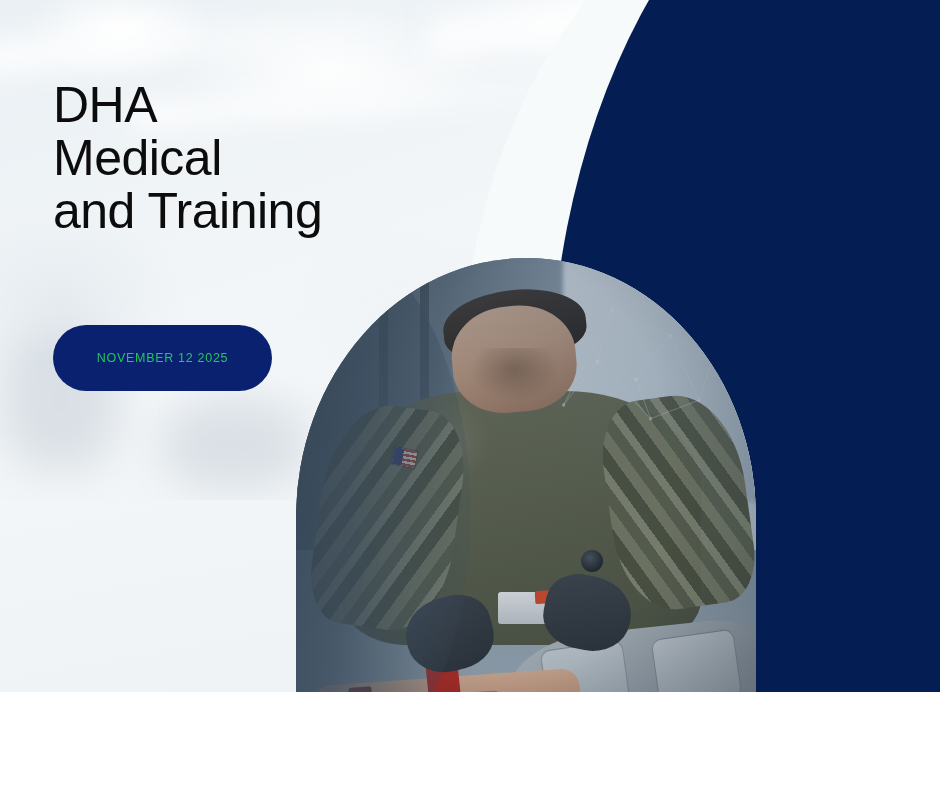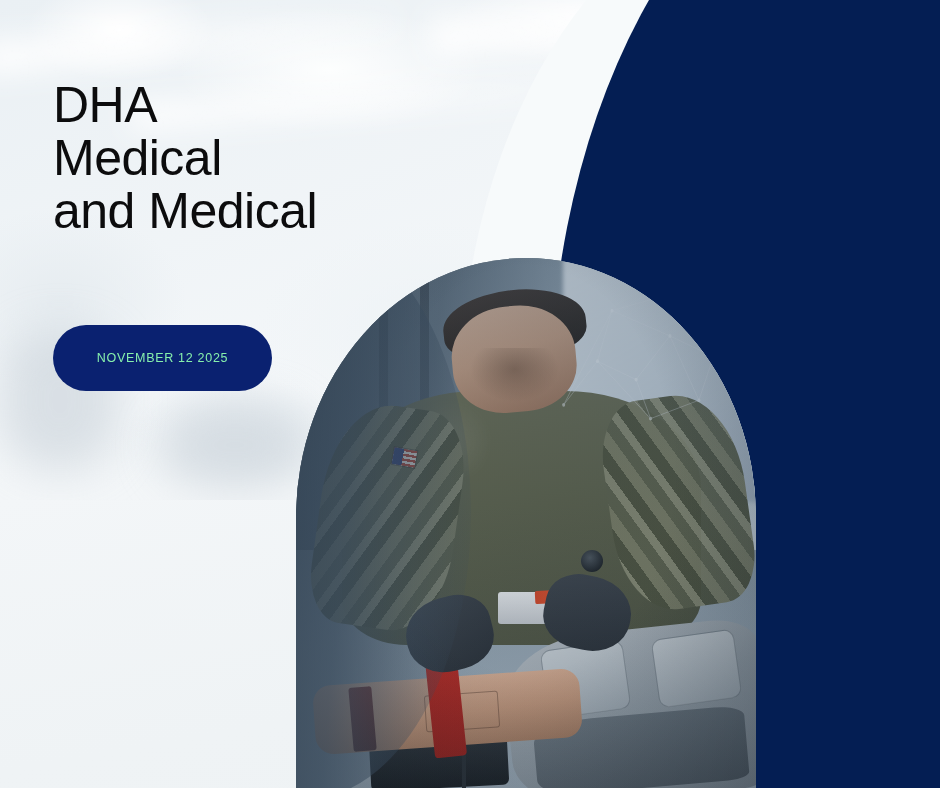--- a/index.html
+++ b/index.html
@@ -6,21 +6,21 @@
   html, body {
     width:940px; height:788px;
     overflow:hidden;
     font-family:"Liberation Sans", sans-serif;
     background:#ffffff;
   }
 
   #poster {
     position:relative;
     width:940px;
-    height:788px;
+    height:692px;
     overflow:hidden;
     background:#f2f5f7;
   }
 
   
   .bg-base {
     position:absolute; inset:0;
     background:
       linear-gradient(180deg,
         rgba(255,255,255,0) 0%,
@@ -329,21 +329,21 @@
     position:absolute;
     left:53px; top:325px;
     width:219px; height:66px;
     background:#0a2170;
     border-radius:33px;
     display:flex;
     align-items:center;
     justify-content:center;
   }
   .date-pill-text {
-    color:#86efac;
+    color:#22c55e;
     font-size:12.5px;
     letter-spacing:0.7px;
     font-weight:400;
     white-space:nowrap;
   }
 </style>
 </head>
 <body>
 
 <div id="poster">
@@ -432,20 +432,20 @@
 
       <div class="p-grade"></div>
       <div class="p-vignette"></div>
       <div class="p-swoosh"></div>
     </div>
   </div>
 
   <h1 class="title">
     <span>DHA</span>
     <span>Medical</span>
-    <span>and Medical</span>
+    <span>and Training</span>
   </h1>
 
   <div class="date-pill">
     <span class="date-pill-text">NOVEMBER 12 2025</span>
   </div>
 
 </div>
 
 </body></html>

